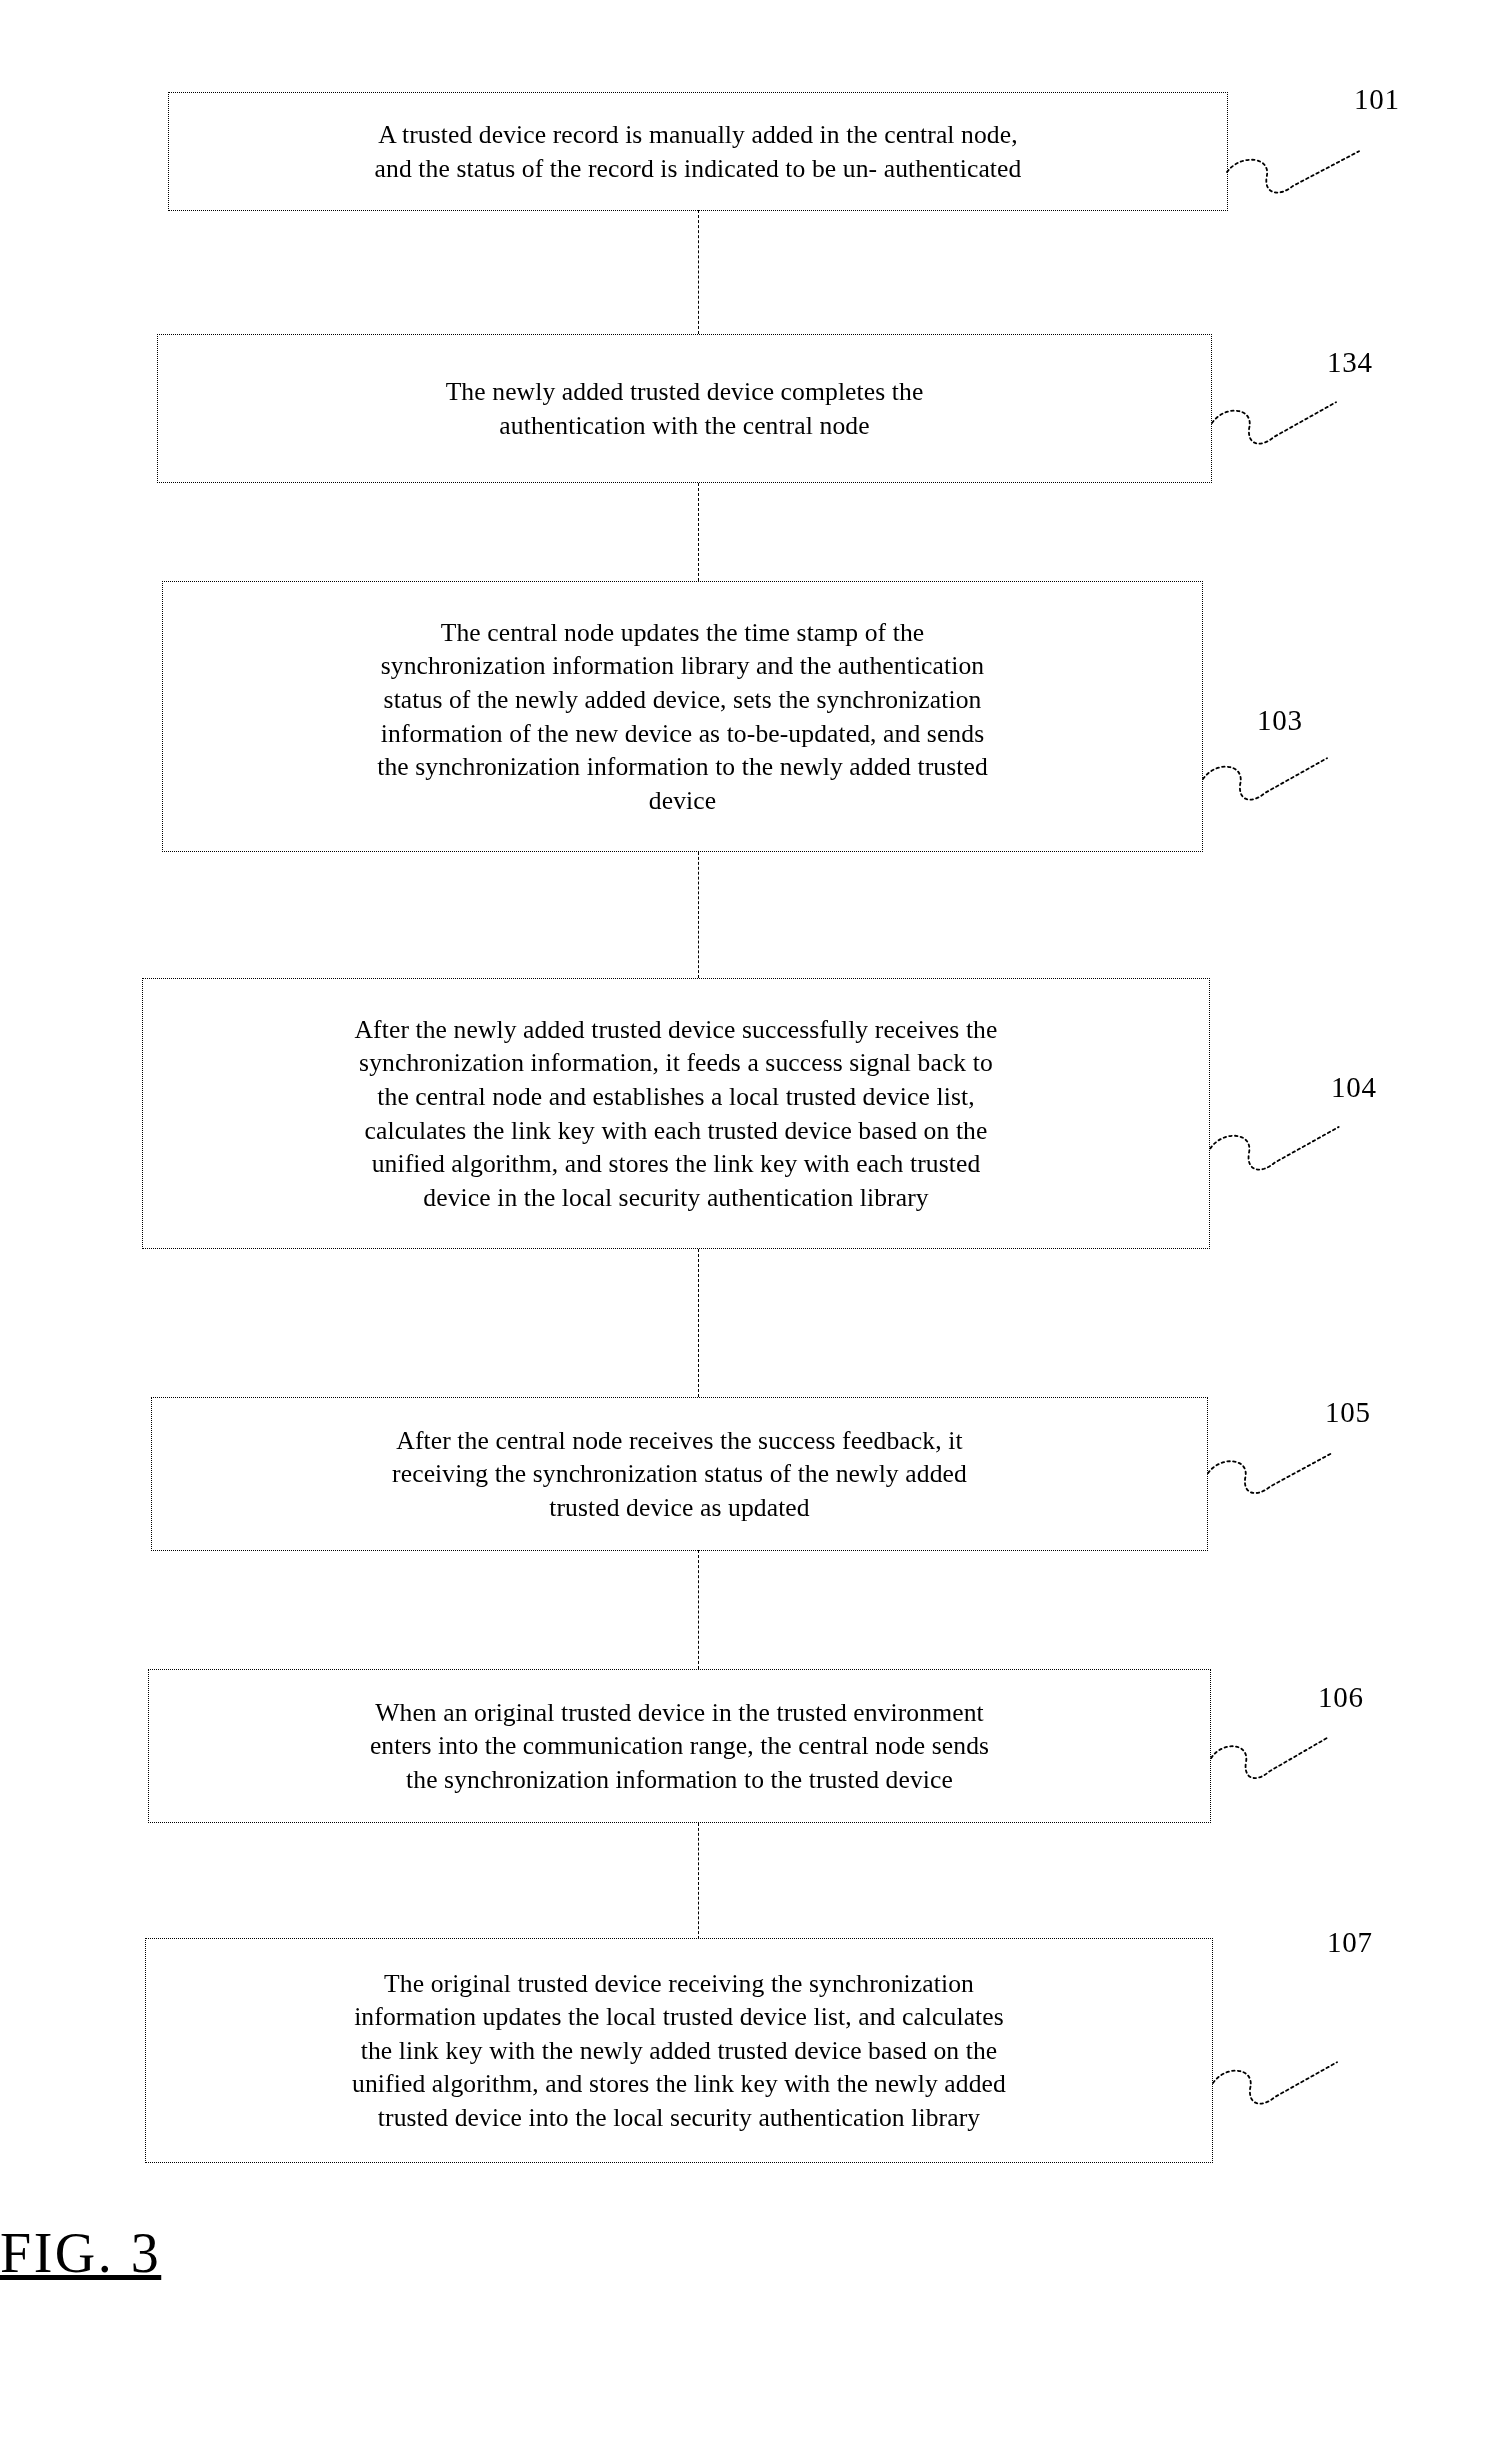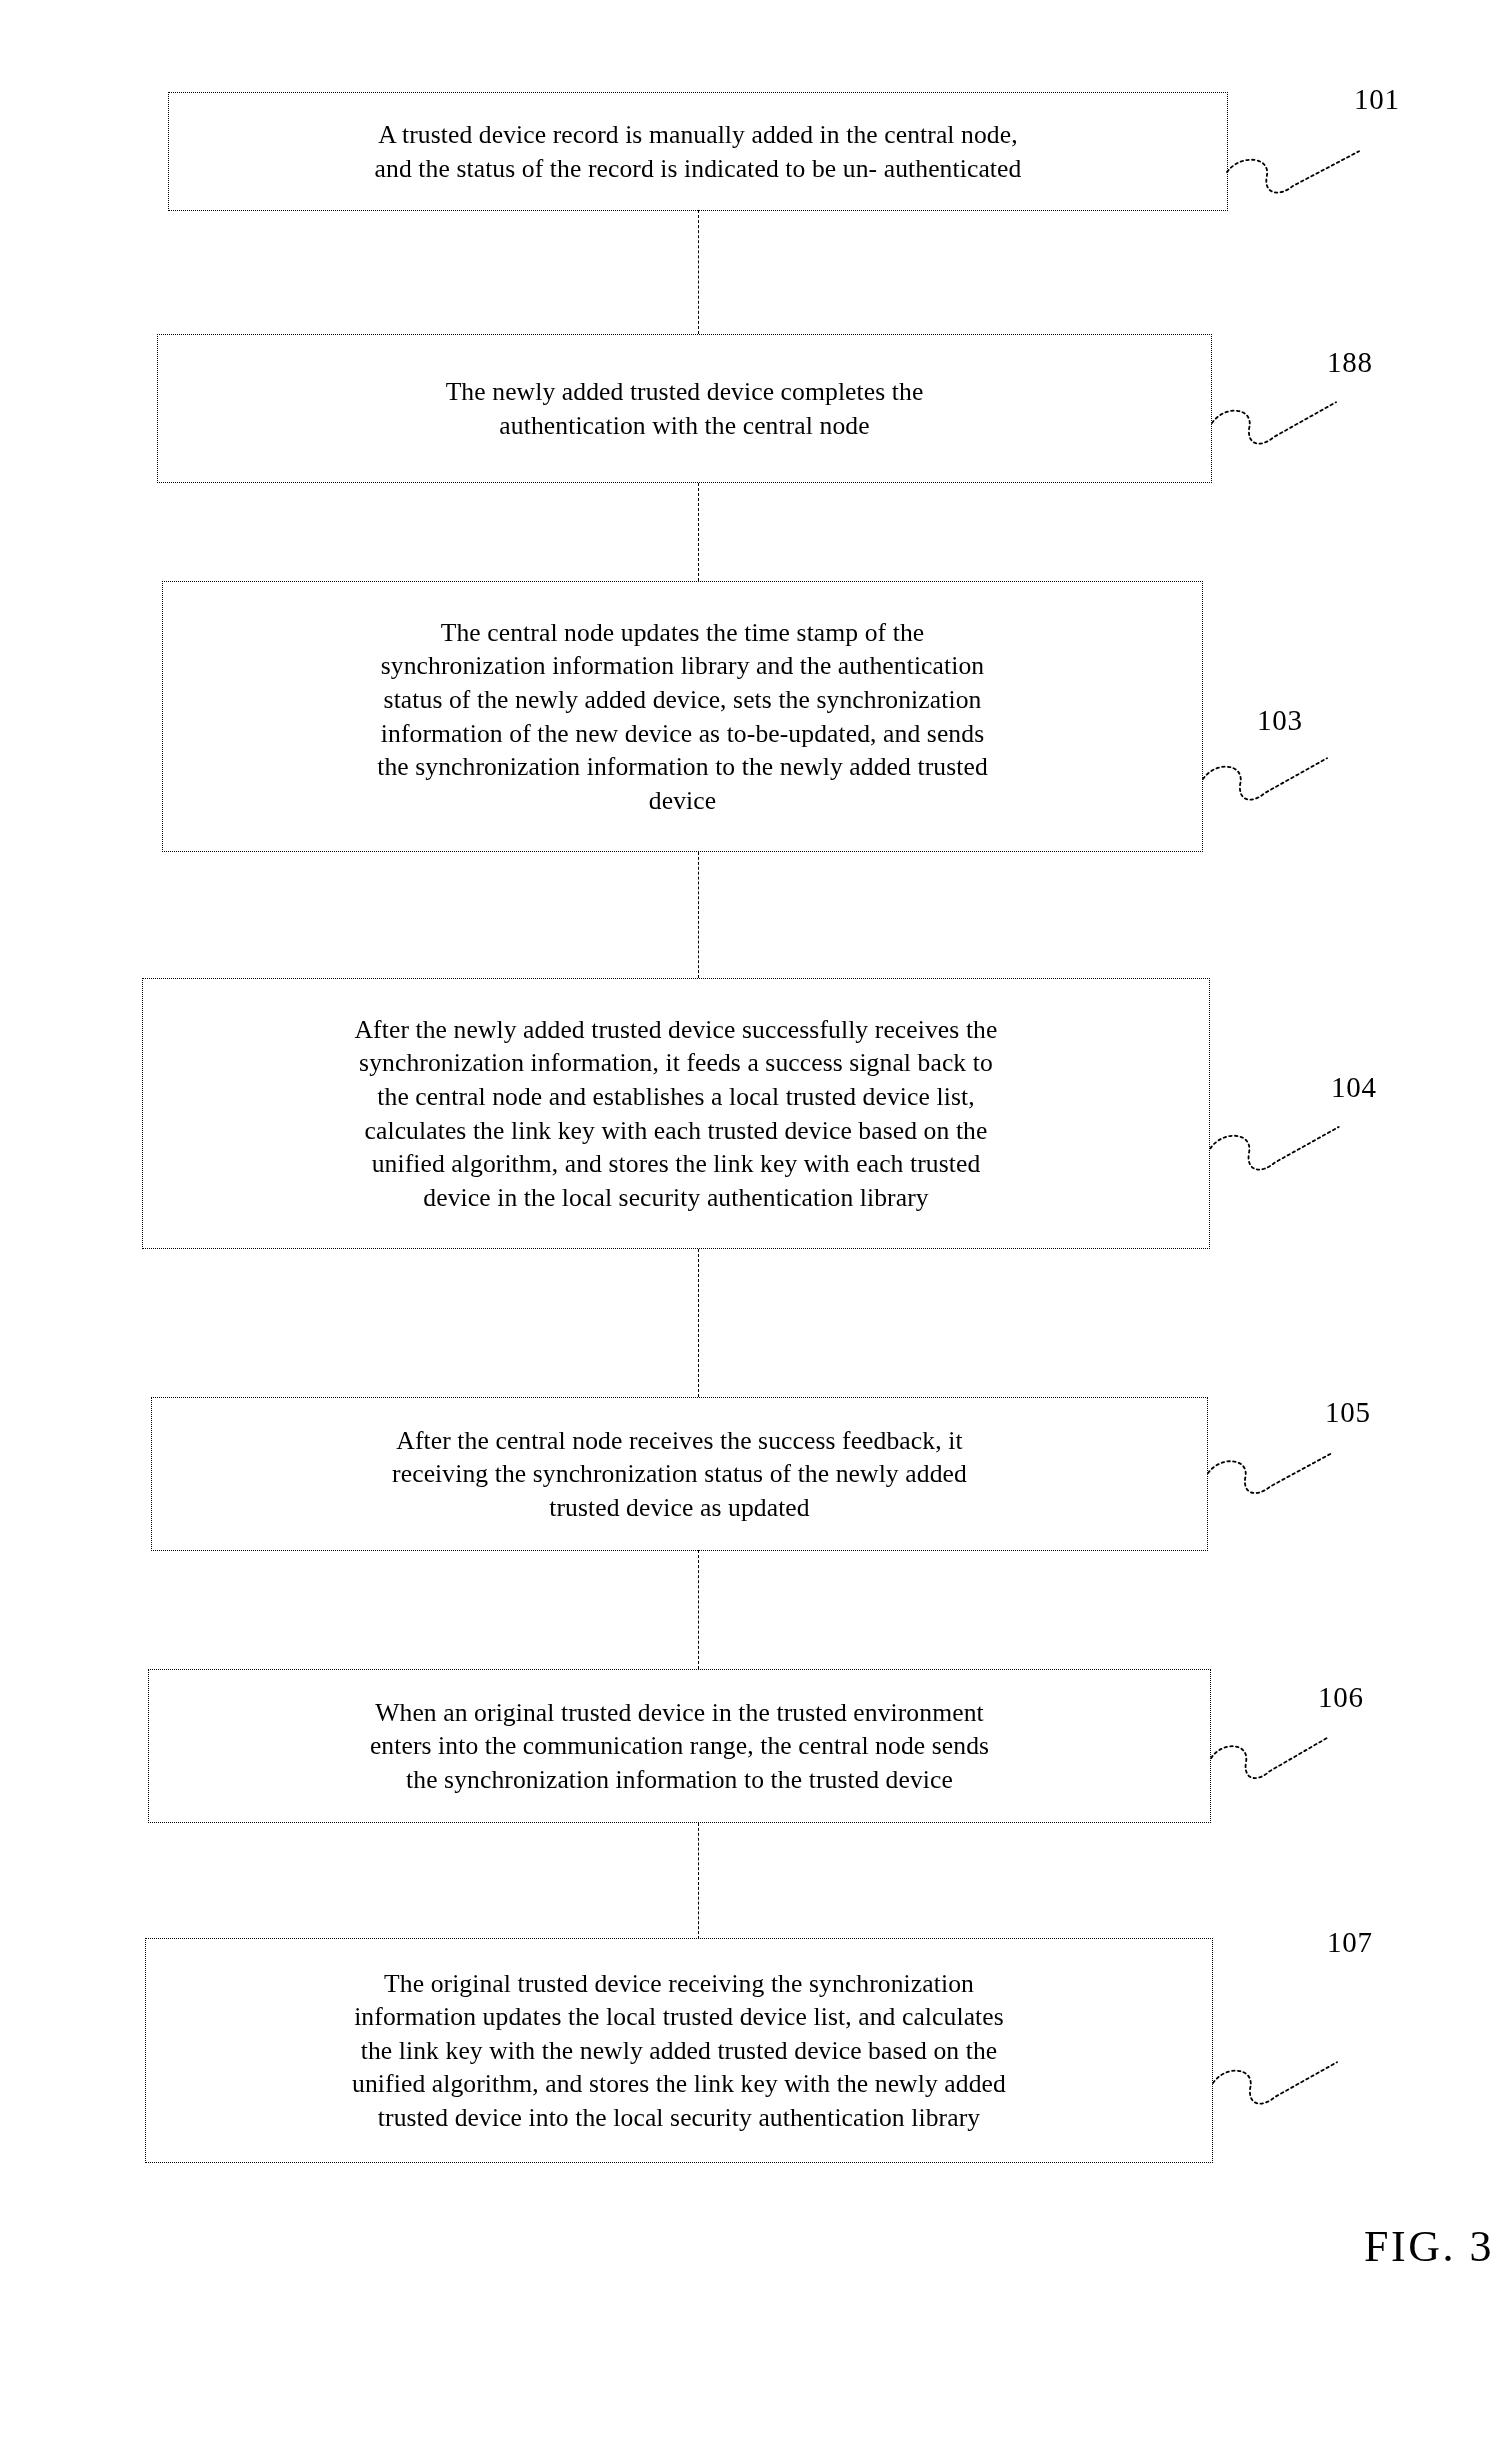--- a/index.html
+++ b/index.html
@@ -65,23 +65,24 @@
   .leader svg {
     display: block;
     overflow: visible;
   }
 
   #fig-caption {
     position: absolute;
     left: 0;
     top: 2221px;
     width: 1494px;
-    text-align: right;
-    font-size: 44px;
+    text-align: left;
+    font-size: 56px;
     letter-spacing: 2.5px;
+    text-decoration: underline;
   }
 </style>
 </head>
 <body>
 
 <div id="figure-canvas">
     <div class="connector" style="left: 698px; top: 210px; height: 124px;"></div>
     <div class="connector" style="left: 698px; top: 483px; height: 98px;"></div>
     <div class="connector" style="left: 698px; top: 852px; height: 126px;"></div>
     <div class="connector" style="left: 698px; top: 1249px; height: 148px;"></div>
@@ -99,21 +100,21 @@
     <div class="ref-label" style="left: 1354px; top: 85px;">101</div>
     <div class="flow-box" style="left: 157px; top: 334px; width: 1055px; height: 149px;">
       <span class="box-text">The newly added trusted device completes the
 authentication with the central node</span>
     </div>
     <div class="leader" style="left: 1212px; top: 402px; width: 124px; height: 50px;">
       <svg width="124" height="50" viewBox="0 0 150 60">
         <path d="M0,25.2 C 15,3 51.00000000000001,6 45,31.200000000000003 C 42.00000000000001,52.8 60,55.2 75,42 L 150,0" fill="none" stroke="#000000" stroke-width="2.2" stroke-dasharray="3 4" stroke-linecap="round"></path>
       </svg>
     </div>
-    <div class="ref-label" style="left: 1327px; top: 348px;">188</div>
+    <div class="ref-label" style="left: 1327px; top: 348px;">134</div>
     <div class="flow-box" style="left: 162px; top: 581px; width: 1041px; height: 271px;">
       <span class="box-text">The central node updates the time stamp of the
 synchronization information library and the authentication
 status of the newly added device, sets the synchronization
 information of the new device as to-be-updated, and sends
 the synchronization information to the newly added trusted
 device</span>
     </div>
     <div class="leader" style="left: 1203px; top: 758px; width: 124px; height: 50px;">
       <svg width="124" height="50" viewBox="0 0 150 60">

